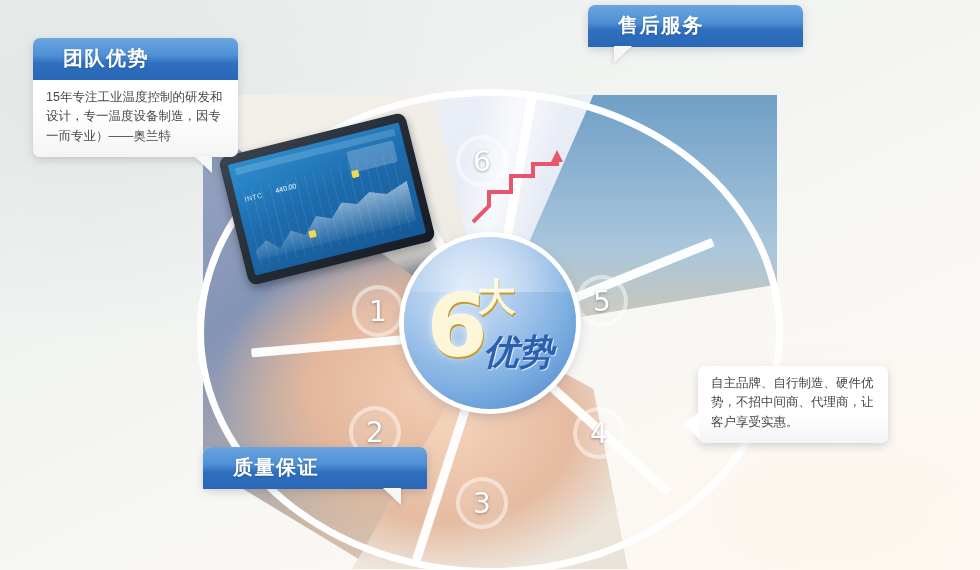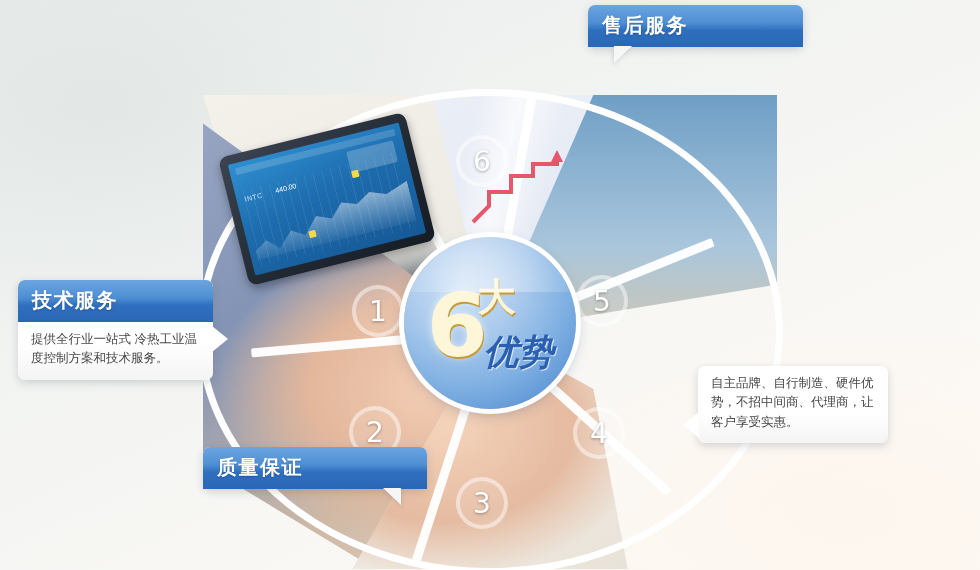--- a/index.html
+++ b/index.html
@@ -187,21 +187,21 @@
     border-radius: 7px;
     box-shadow: 0 3px 9px rgba(70,80,95,0.22);
     overflow: visible;
   }
   .card-head {
     border-radius: 7px 7px 0 0;
     background: linear-gradient(180deg, #6ca5e0 0%, #4e8fd4 42%, #2f6fbf 60%, #2a67b6 100%);
     color: #ffffff;
     font-size: 20px;
     font-weight: bold;
-    padding: 7px 14px 8px 14px;
+    padding: 7px 14px 8px 30px;
     letter-spacing: 1.5px;
     text-shadow: 0 1px 2px rgba(0,0,0,0.22);
   }
   .card-body {
     color: #474747;
     font-size: 12.5px;
     line-height: 1.55;
     padding: 8px 13px 11px 13px;
     white-space: pre-line;
   }
@@ -309,32 +309,32 @@
       <div class="hub-text">
         <span class="big6">6</span>
         <span class="da-col">
           <span class="cn-da">大</span>
           <span class="cn-ys">优势</span>
         </span>
       </div>
     </div>
   </div>
 
+  <div class="card" style="left:33px; top:38px; width:205px;">
+    <div class="card-head">团队优势</div>
+    <div class="card-body">15年专注工业温度控制的研发和设计，专一温度设备制造，因专一而专业）——奥兰特</div>
+    <div class="tail tail-br"></div>
+  </div>
 
   <div class="card" style="left:588px; top:5px; width:215px;">
     <div class="card-head">售后服务</div>
     <div class="tail tail-bl"></div>
   </div>
 
 
-  <div class="card" style="left:18px; top:280px; width:195px;">
-    <div class="card-head">技术服务</div>
-    <div class="card-body">提供全行业一站式     冷热工业温度控制方案和技术服务。</div>
-    <div class="tail tail-r"></div>
-  </div>
 
   <div class="card" style="left:203px; top:447px; width:224px;">
     <div class="card-head">质量保证</div>
     <div class="tail tail-br"></div>
   </div>
 
   <div class="card" style="left:698px; top:366px; width:190px;">
     <div class="card-body">自主品牌、自行制造、硬件优势，不招中间商、代理商，让客户享受实惠。</div>
     <div class="tail tail-l"></div>
   </div>

